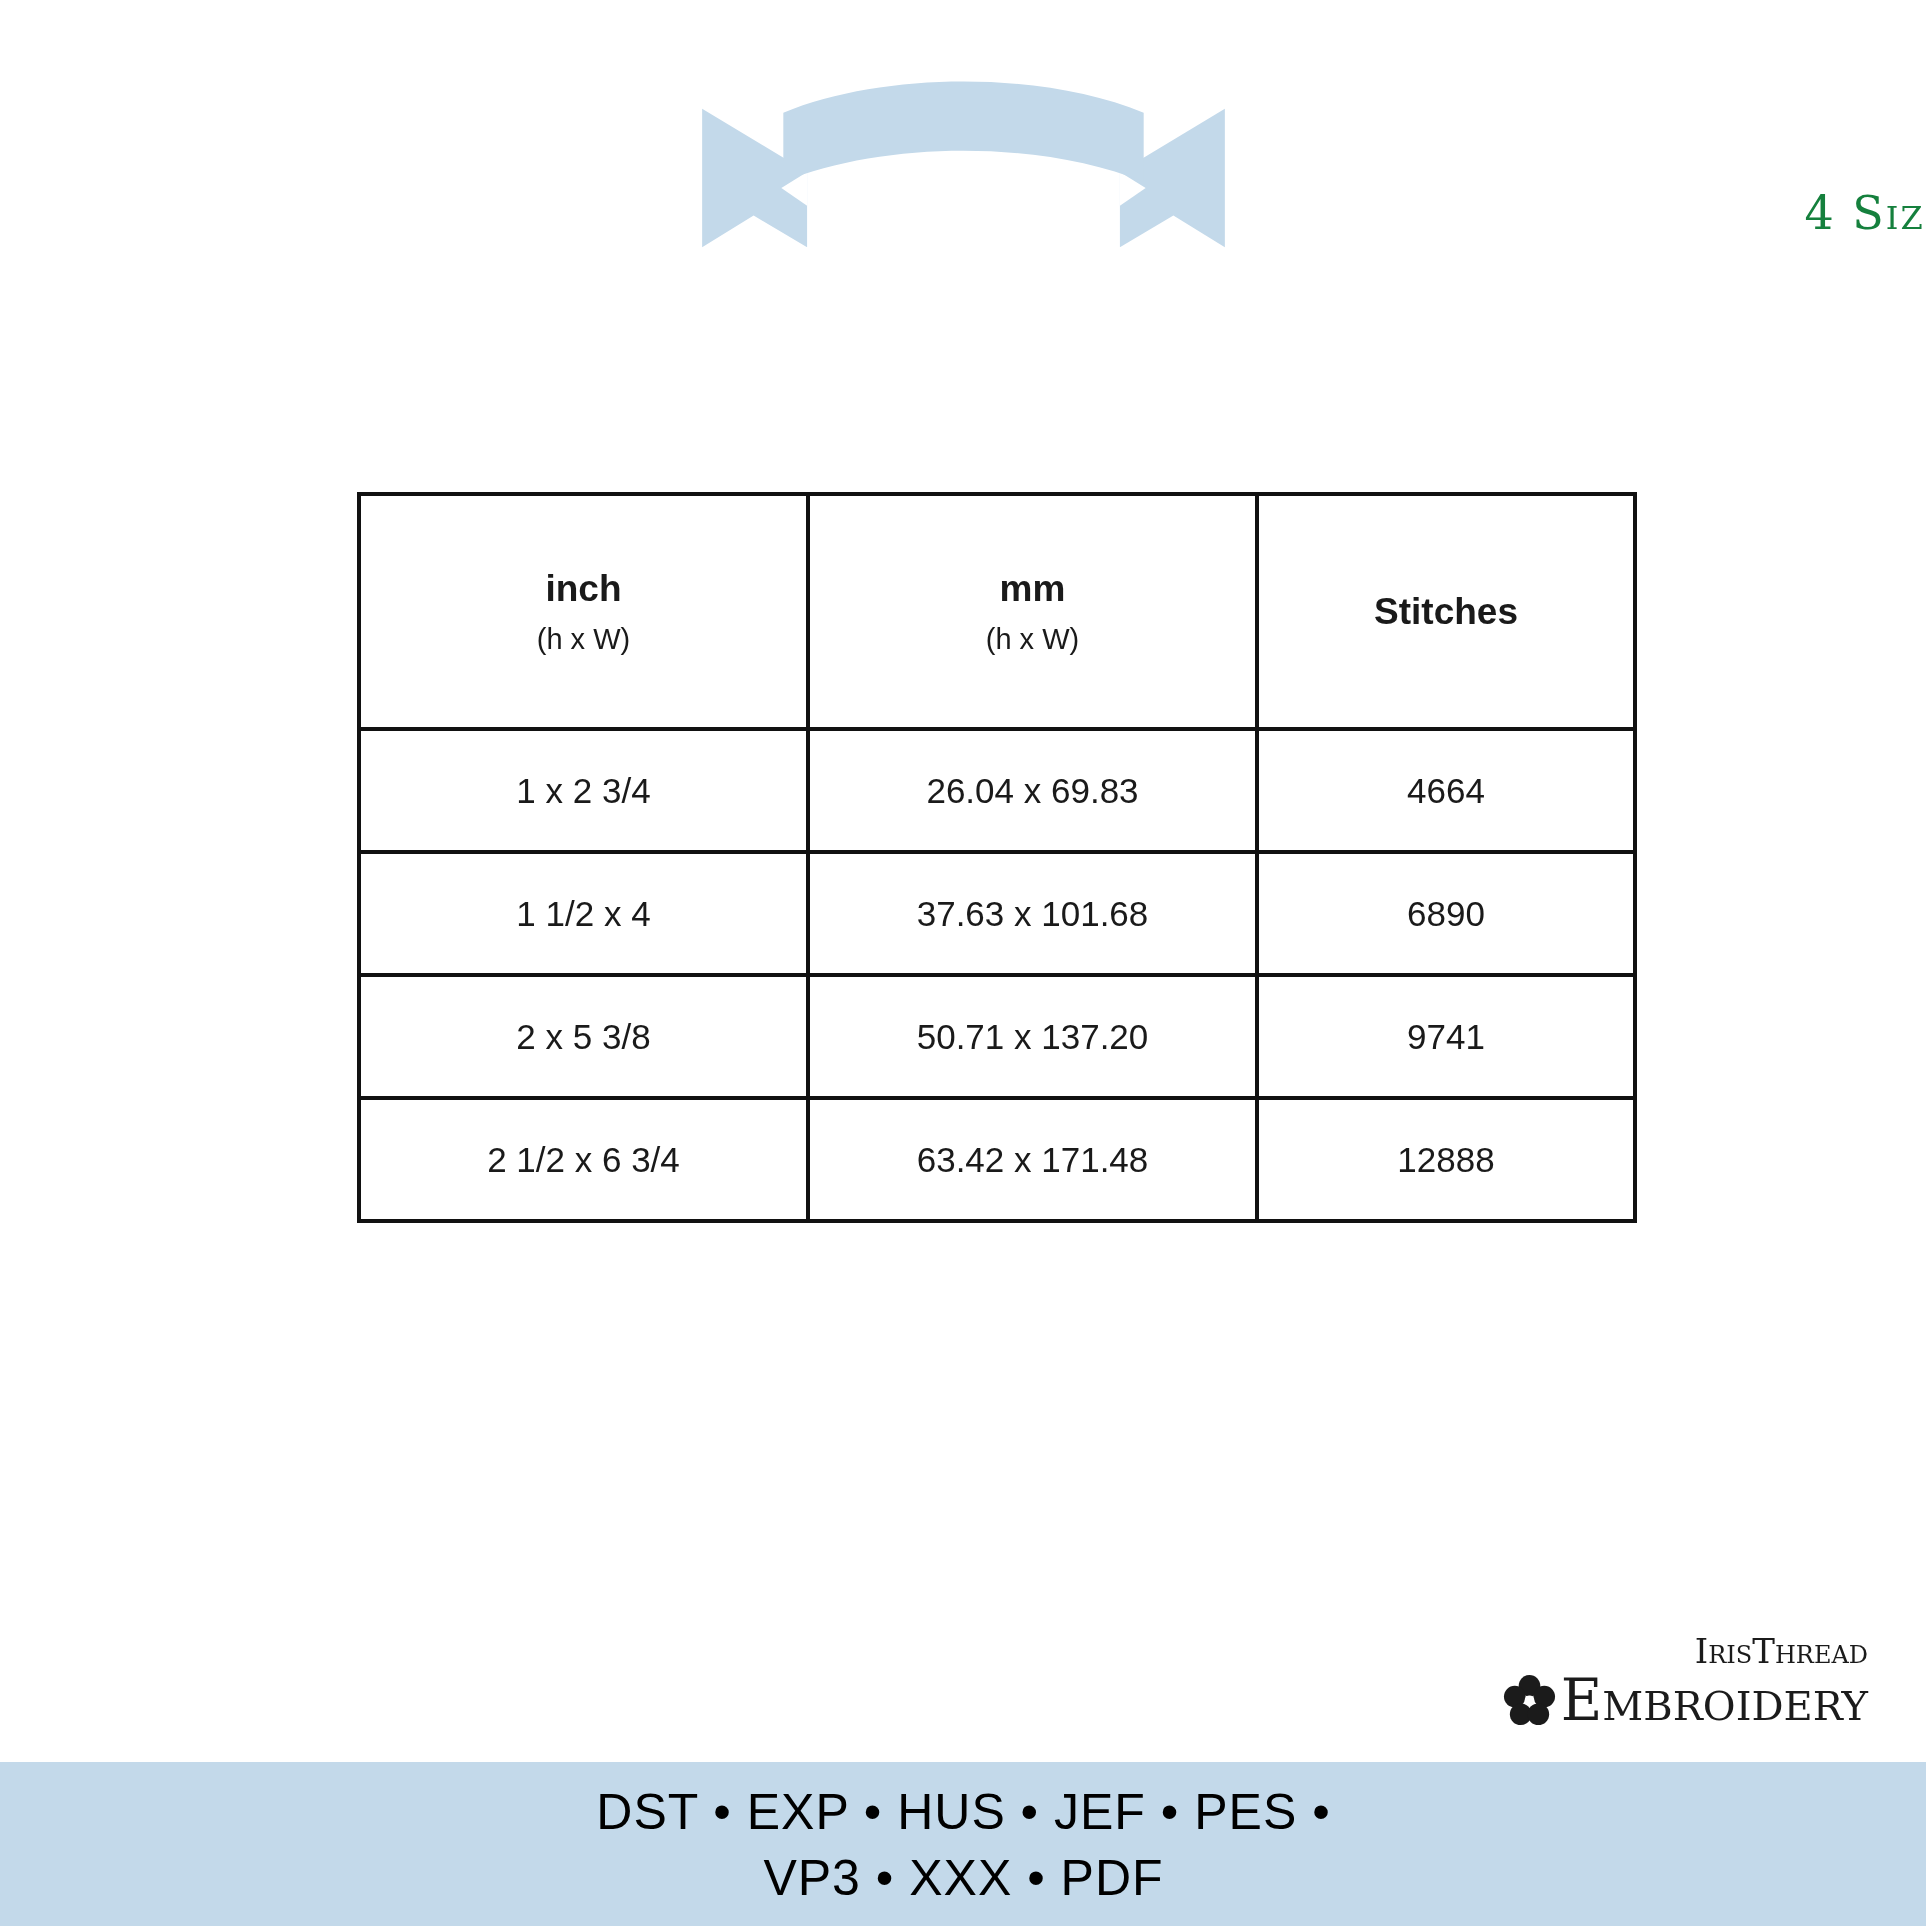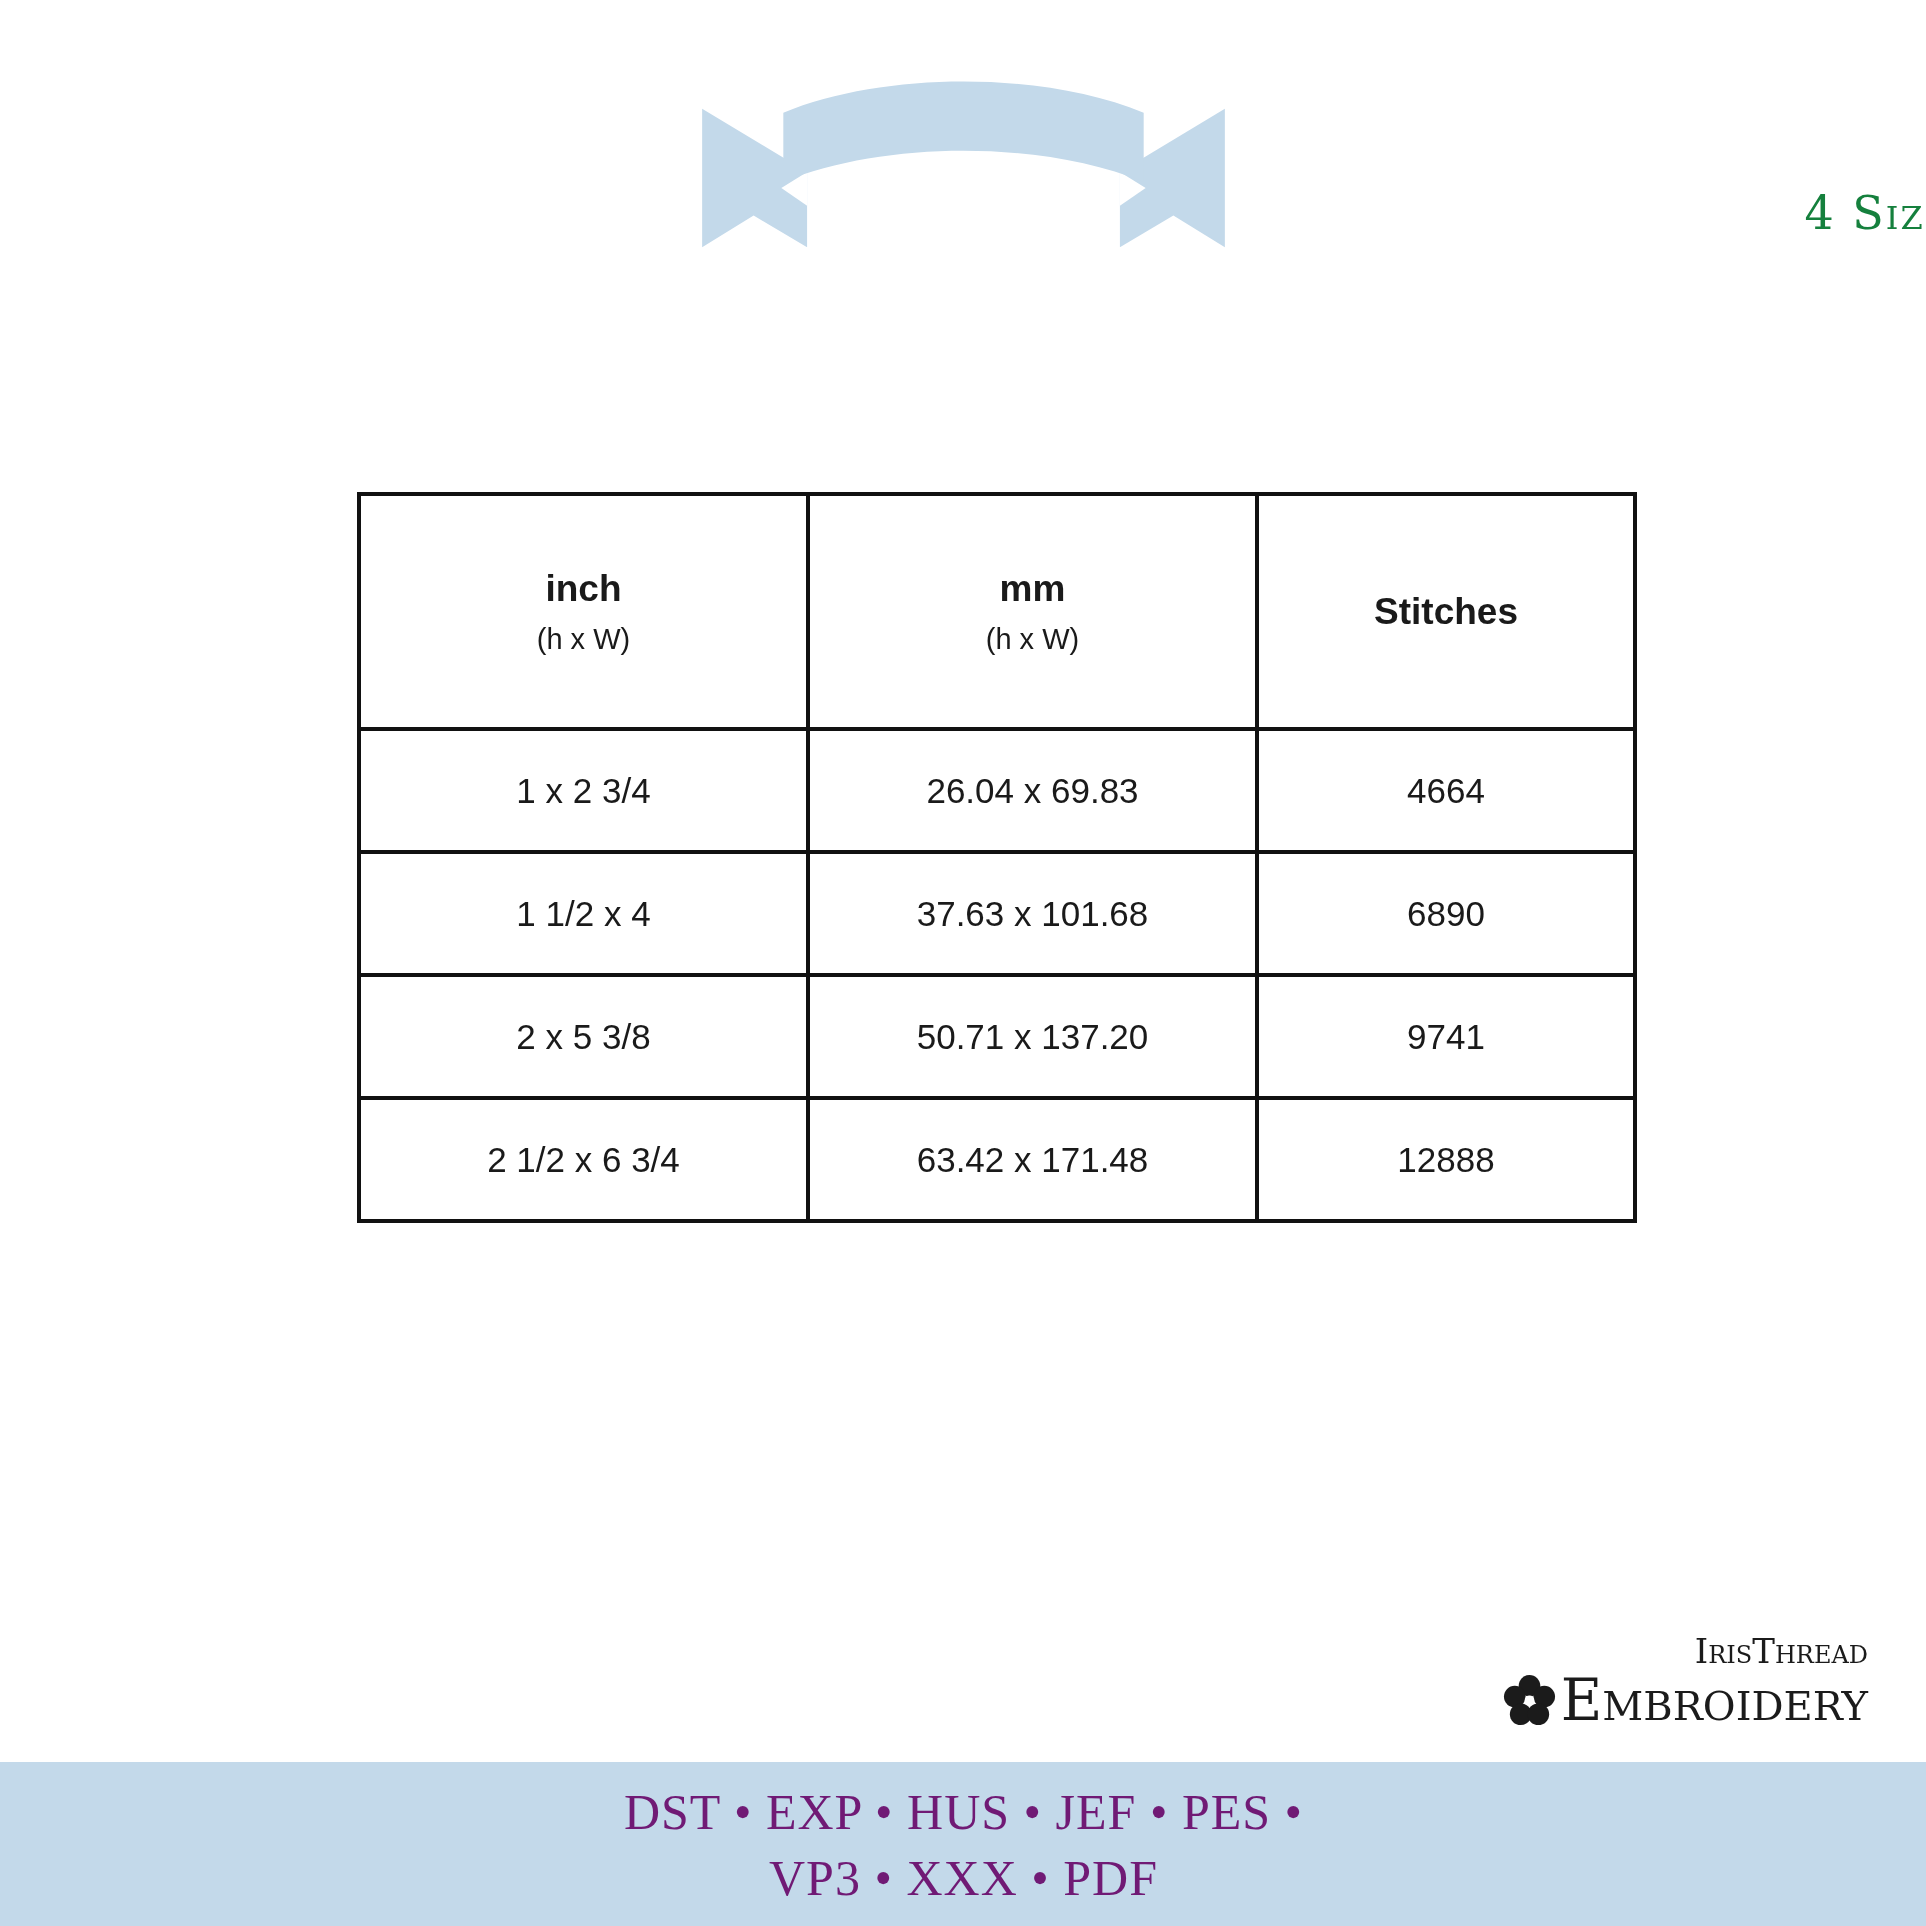--- a/index.html
+++ b/index.html
@@ -119,23 +119,23 @@
     height: 165px;
     background: #c3d9ea;
     display: flex;
     flex-direction: column;
     align-items: center;
     justify-content: center;
     gap: 8px;
   }
   .footer div {
     font-size: 50px;
-    color: #701a75;
+    color: #000000;
     letter-spacing: 1px;
-    font-family: Liberation Serif, serif;
+    font-family: Liberation Sans, sans-serif;
     text-align: right;
   }
 </style>
 </head>
 <body>
 
 <div class="banner-wrap">
   <svg class="banner-svg" width="535" height="198" viewBox="0 0 540 200">
 
     <path d="M6 32 L6 172 L58 140 L112 172 L112 96 Z" fill="#c3d9ea"></path>

